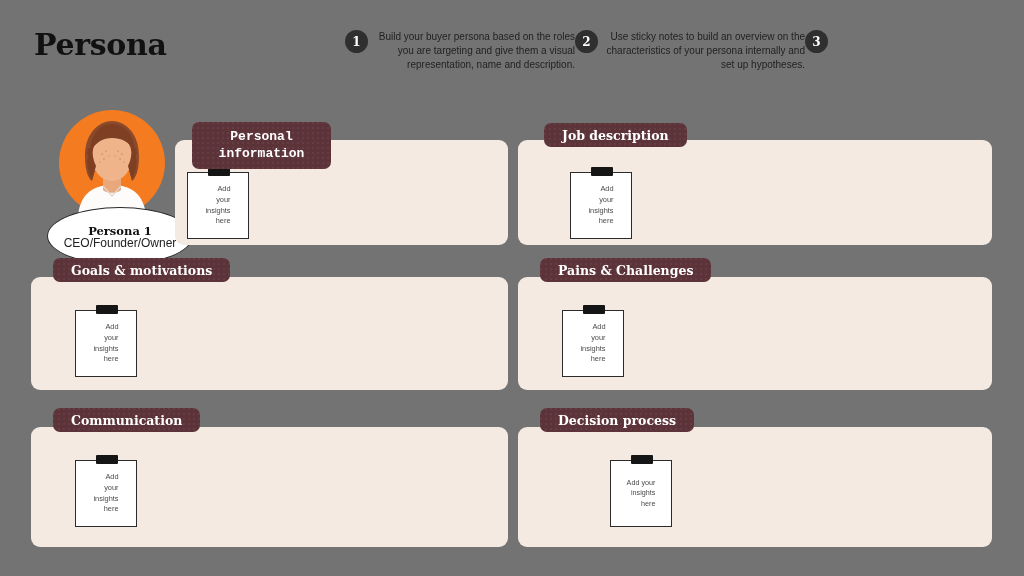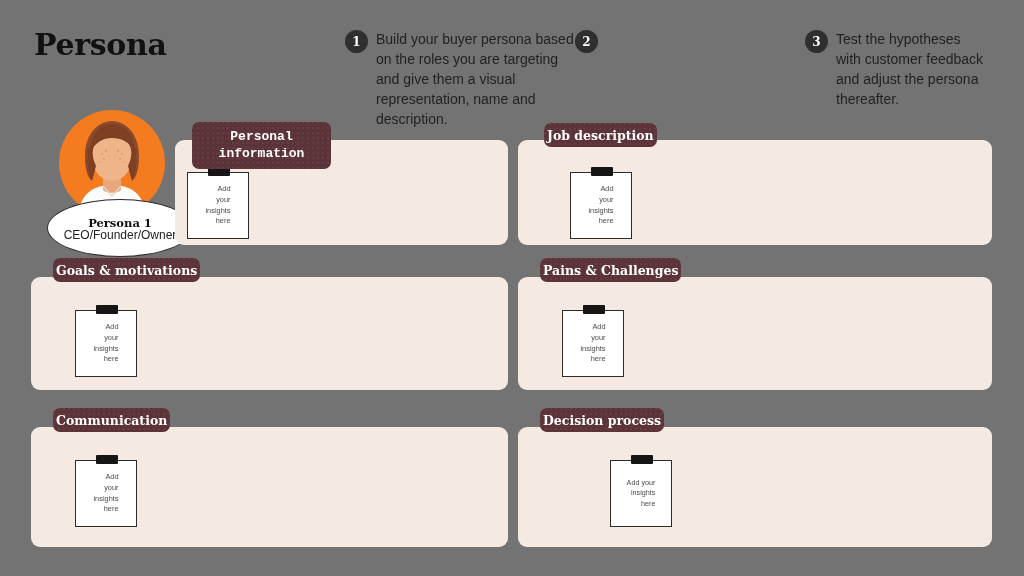--- a/index.html
+++ b/index.html
@@ -58,45 +58,46 @@
     color: #ffffff;
     font-family: "DejaVu Serif", "Liberation Serif", serif;
     font-weight: bold;
     font-size: 12px;
     display: flex;
     align-items: center;
     justify-content: center;
     margin-top: 1px;
   }
   .step-text {
-    font-size: 14px;
+    font-size: 10px;
     line-height: 1.42;
     color: #222222;
     padding-top: 1px;
+    text-align: right;
   }
 
   
   #avatar-block {
     position: absolute;
     left: 47px;
     top: 110px;
     width: 146px;
     height: 135px;
   }
   #avatar-circle {
     position: absolute;
     left: 12px;
     top: 0;
     width: 106px;
     height: 106px;
   }
   #persona-label {
     position: absolute;
     left: 0px;
-    top: 89px;
+    top: 97px;
     width: 146px;
     height: 58px;
     border: 1.3px solid #2a2a2a;
     border-radius: 50%;
     background: #ffffff;
     display: flex;
     flex-direction: column;
     align-items: center;
     justify-content: center;
     line-height: 1.06;
@@ -133,21 +134,21 @@
     display: flex;
     align-items: center;
     justify-content: center;
     text-align: center;
     z-index: 5;
     background-image: radial-gradient(circle at 1px 1px, rgba(255,255,255,0.055) 0.7px, transparent 0.9px);
     background-size: 5px 5px;
   }
   .hdr-single {
     height: 24px;
-    padding: 0 3px;
+    padding: 0 18px;
     font-size: 12.5px;
     white-space: nowrap;
   }
   .hdr-double {
     height: 47px;
     padding: 0 14px;
     font-size: 13px;
     line-height: 1.25;
     font-family: Liberation Mono, monospace;
   }
@@ -198,24 +199,24 @@
 
   <div id="page-title">Persona</div>
 
   <div id="steps">
     <div class="step step-1">
       <div class="step-badge">1</div>
       <div class="step-text">Build your buyer persona based on the roles you are targeting and give them a visual representation, name and description.</div>
     </div>
     <div class="step step-2">
       <div class="step-badge">2</div>
+      <div class="step-text">Use sticky notes to build an overview on the characteristics of your persona internally and set up hypotheses.</div>
     </div>
     <div class="step step-3">
       <div class="step-badge">3</div>
-      <div class="step-text">Test the hypotheses with customer feedback and adjust the persona thereafter.</div>
     </div>
   </div>
 
   <div id="avatar-block">
     <svg id="avatar-circle" viewBox="0 0 106 106">
       <circle cx="53" cy="53" r="53" fill="#F47B20"></circle>
 
       <path d="M19 106 C21 84 34 75 53 75 C72 75 85 84 87 106 Z" fill="#FDFCFA"></path>
 
       <path d="M44 60 h18 v19 c0 5 -18 5 -18 0 Z" fill="#E8A87C"></path>

